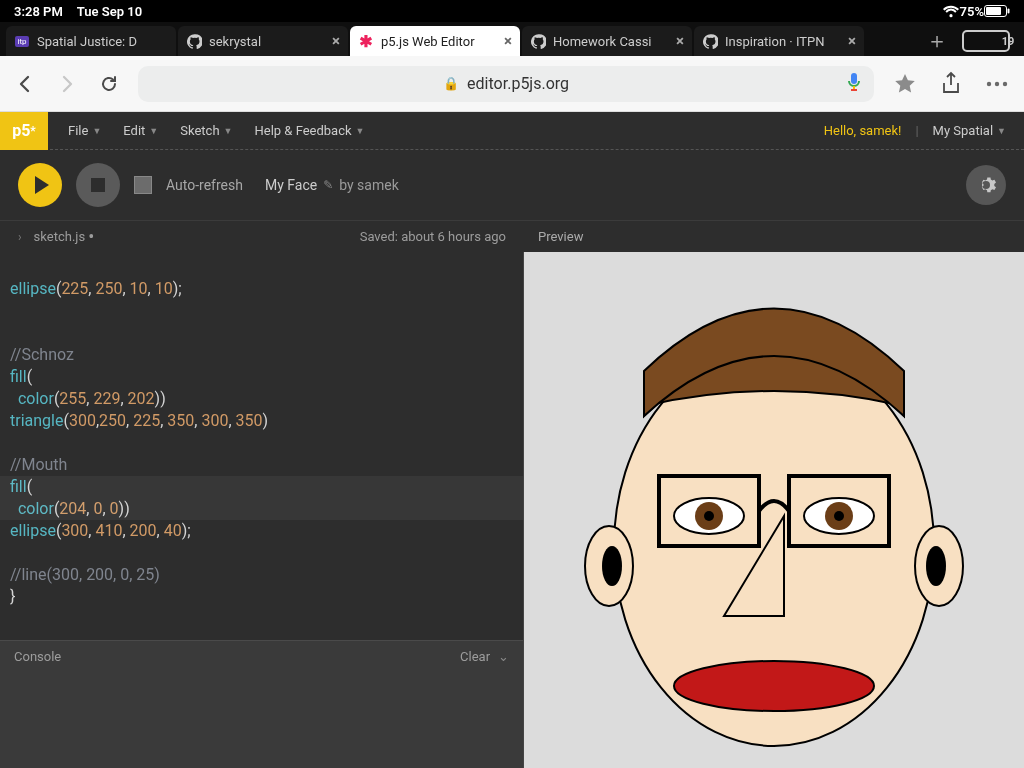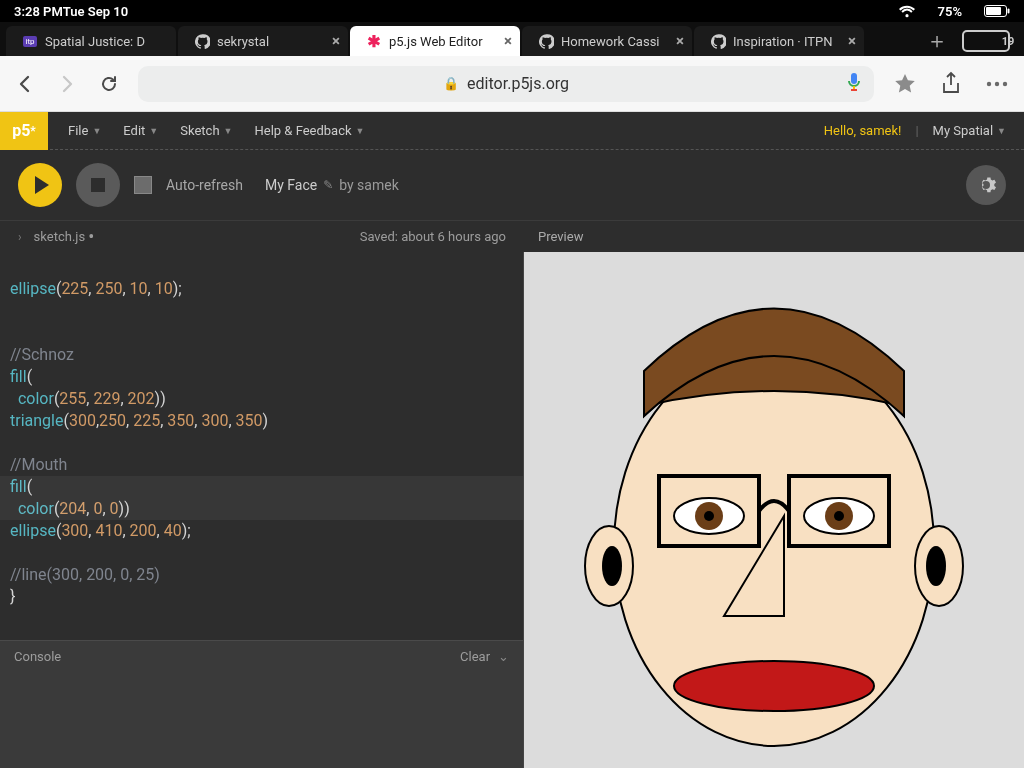--- a/index.html
+++ b/index.html
@@ -1,31 +1,31 @@
 <!DOCTYPE html>
 <html><head>
 <meta charset="utf-8">
 <style>
   * { box-sizing: border-box; margin:0; padding:0; font-family: -apple-system, BlinkMacSystemFont, "Segoe UI", Roboto, Helvetica, Arial, sans-serif; }
   body { width:1024px; height:768px; background:#000; overflow:hidden; }
 
   
   .statusbar { height:22px; background:#000; color:#fff; display:flex; justify-content:space-between; align-items:center; padding:0 14px; font-size:13px; font-weight:600; }
-  .statusbar .left { display:flex; }
-  .statusbar .right { display:flex; align-items:center; gap:22px; }
+  .statusbar .left { display:flex; gap:14px; }
+  .statusbar .right { display:flex; align-items:center; gap:0; }
   .wifi-icon svg, .battery-icon svg { display:block; }
 
   
   .tabstrip { height:34px; background:#0f0f0f; display:flex; align-items:flex-end; padding:0 6px; gap:2px; }
   .tab { flex:0 0 170px; height:30px; background:#1b1b1b; border-radius:6px 6px 0 0; display:flex; align-items:center; padding:0 8px; color:#ccc; font-size:13px; gap:7px; overflow:hidden; }
   .tab.active { background:#fff; color:#222; }
   .tab .ttitle { flex:1; white-space:nowrap; overflow:hidden; text-overflow:ellipsis; }
   .tab .tclose { font-size:15px; font-weight:bold; color:#666; }
   .tab.inactive .tclose { color:#aaa; }
-  .tabicon { width:16px; height:16px; display:flex; align-items:center; justify-content:center; font-size:12px;margin-left:8px; }
+  .tabicon { width:16px; height:16px; display:flex; align-items:center; justify-content:center; font-size:12px; }
   .p5star { color:#ed225d; font-weight:bold; font-size:16px; }
   .tabstrip-right { margin-left:auto; display:flex; align-items:center; gap:14px; padding:0 8px; }
   .newtab { color:#aaa; font-size:22px; font-weight:300; }
   .tabcount { width:22px; height:22px; border:2px solid #ccc; border-radius:5px; color:#ccc; font-size:11px; font-weight:700; display:flex; align-items:center; justify-content:center;padding-left:44px; }
 
   
   .addrbar { height:56px; background:#f7f7f7; display:flex; align-items:center; padding:0 12px; gap:16px; border-bottom:1px solid #ddd; }
   .navbtn { width:26px; height:26px; display:flex; align-items:center; justify-content:center; color:#555; }
   .navbtn.disabled { color:#c0c0c0; }
   .urlbox { flex:1; height:36px; background:#eceded; border-radius:10px; display:flex; align-items:center; justify-content:center; gap:8px; color:#333; font-size:16px; position:relative; }

